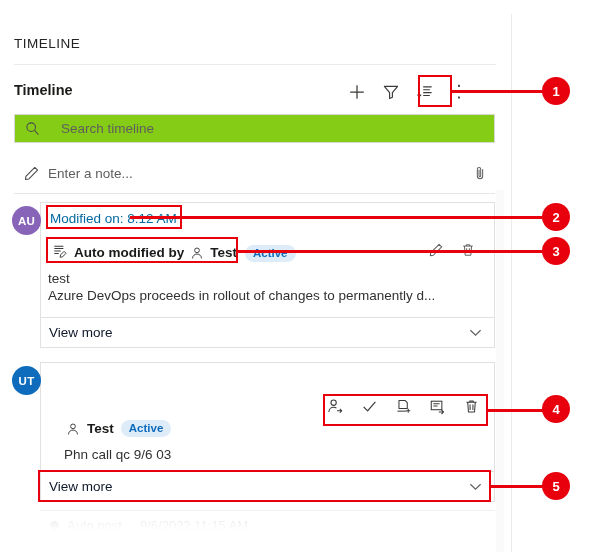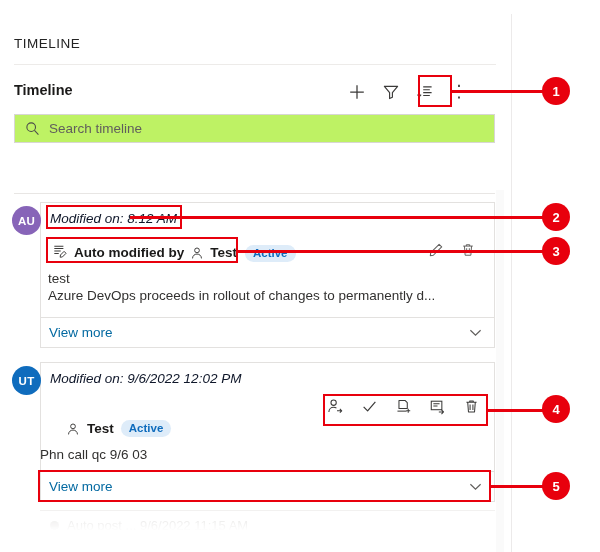--- a/index.html
+++ b/index.html
@@ -32,21 +32,21 @@
   .tb-btn {
     width:34px; height:28px; display:flex; align-items:center; justify-content:center;
     color:#3b3a39; background:transparent; border:none; cursor:pointer;
   }
   .tb-btn svg { display:block; }
   .tb-more { font-size:17px; line-height:14px; letter-spacing:0; color:#3b3a39; }
 
   
   .search {
     position:absolute; left:14px; top:114px; width:481px; height:29px;
-    border:1px solid #d8d6d4; background:#bef264; display:flex; align-items:center;
+    border:1px solid #d8d6d4; background:#84cc16; display:flex; align-items:center;gap:12px;
   }
   .search-icon { width:34px; display:flex; align-items:center; justify-content:center; color:#4a4a4a; }
   .search-input {
     border:none; outline:none; flex:1; height:100%;
     font-family:"Liberation Sans", sans-serif; font-size:13.5px; color:#605e5c; background:transparent;
   }
   .search-input::placeholder { color:#605e5c; opacity:1; }
 
   
   .composer { position:absolute; left:14px; top:155px; width:481px; height:36px; display:flex; align-items:center; }
@@ -68,21 +68,21 @@
   .card-call { top:362px; height:140px; }
 
   .avatar {
     position:absolute; width:29px; height:29px; border-radius:50%;
     color:#fff; font-size:11.5px; font-weight:600;
     display:flex; align-items:center; justify-content:center; letter-spacing:.3px;
   }
   .avatar-au { left:12px; top:206px; background:#8764b8; }
   .avatar-ut { left:12px; top:366px; background:#0f6cbd; }
 
-  .modified-line { position:absolute; font-size:13.5px; color:#0f172a;font-style:italic; }
+  .modified-line { position:absolute; font-size:13.5px; color:#0369a1; }
   .mod-note { left:50px; top:211px; }
   .mod-call { left:50px; top:371px; }
 
   .rec-title {
     position:absolute; display:flex; align-items:center; gap:6px;
     font-size:13.5px; font-weight:700; color:#1b1a19; white-space:nowrap;
   }
   .rec-note { left:52px; top:243px; }
   .rec-call { left:52px; top:399px; }
 
@@ -95,28 +95,28 @@
 
   .call-sub {
     position:absolute; left:66px; top:420px;
     display:flex; align-items:center; gap:7px;
     font-size:13.5px; font-weight:700; color:#1b1a19;
   }
 
   .body-text { position:absolute; font-size:13.5px; color:#323130; }
   .note-line1 { left:48px; top:271px; }
   .note-line2 { left:48px; top:288px;text-align:center; }
-  .call-line1 { left:40px; top:447px; }
+  .call-line1 { left:64px; top:447px; }
 
   .viewmore {
     position:absolute; left:41px; width:453px; height:30px;
     border-top:1px solid #e3e1df; display:flex; align-items:center;
     padding:0 10px 0 8px; cursor:pointer;
   }
-  .viewmore-label { font-size:13.5px; color:#0369a1; }
+  .viewmore-label { font-size:13.5px; color:#0f172a; }
   .viewmore-chev { margin-left:auto; color:#605e5c; display:flex; }
   .vm-note { top:317px; }
   .vm-call { top:471px; }
 
   
   .actions { position:absolute; display:flex; align-items:center; gap:12px; color:#3b3a39; }
   .actions-note { left:428px; top:242px; gap:16px; }
   .actions-call { left:327px; top:398px; gap:17px; }
   .act-btn { background:none; border:none; padding:0; cursor:pointer; color:#3b3a39; display:flex; }
 
@@ -197,20 +197,33 @@
     <div class="search">
       <span class="search-icon">
         <svg width="15" height="15" viewBox="0 0 16 16" aria-hidden="true">
           <circle cx="6.6" cy="6.6" r="4.6" stroke="#4a4a4a" stroke-width="1.15" fill="none"></circle>
           <path d="M10.1 10.1l4.2 4.4" stroke="#4a4a4a" stroke-width="1.15" fill="none"></path>
         </svg>
       </span>
       <input class="search-input" type="text" placeholder="Search timeline" style="">
     </div>
 
+    <div class="composer">
+      <span class="composer-pencil">
+        <svg width="17" height="17" viewBox="0 0 18 18" aria-hidden="true">
+          <path d="M12.5 2.6l2.9 2.9L6 14.9 2.6 15.4l.5-3.4z" stroke="#4a4a4a" stroke-width="1.15" fill="none" stroke-linejoin="round"></path>
+        </svg>
+      </span>
+      <input class="composer-input" type="text" placeholder="Enter a note..." style="">
+      <span class="composer-clip">
+        <svg width="16" height="16" viewBox="0 0 18 18" aria-hidden="true">
+          <path d="M12 5.1v7.3a3 3 0 0 1-6 0V4.6a1.9 1.9 0 0 1 3.8 0v7.6a.95.95 0 0 1-1.9 0V5.6" stroke="#605e5c" stroke-width="1.15" fill="none" stroke-linecap="round"></path>
+        </svg>
+      </span>
+    </div>
     <div class="composer-rule"></div>
 
     <div class="panel-scrollgutter"></div>
 
     <div class="card card-note"></div>
 
     <div class="avatar avatar-au">AU</div>
 
     <div class="modified-line mod-note">
       <span>Modified on:</span>
@@ -258,24 +271,20 @@
         <svg width="17" height="17" viewBox="0 0 18 18" aria-hidden="true">
           <path d="M3.6 6.6L9 11.8l5.4-5.2" stroke="#605e5c" stroke-width="1.25" fill="none"></path>
         </svg>
       </span>
     </div>
 
     <div class="card card-call"></div>
 
     <div class="avatar avatar-ut">UT</div>
 
-    <div class="modified-line mod-call">
-      <span>Modified on:</span>
-      <span>9/6/2022 12:02 PM</span>
-    </div>
 
 
     <div class="call-sub">
       <span class="person-icon">
         <svg width="14" height="14" viewBox="0 0 16 16" aria-hidden="true">
           <circle cx="8" cy="5" r="2.7" stroke="#3b3a39" stroke-width="1.1" fill="none"></circle>
           <path d="M2.9 14.2c0-3 2.3-5 5.1-5s5.1 2 5.1 5" stroke="#3b3a39" stroke-width="1.1" fill="none"></path>
         </svg>
       </span>
       <span>Test</span>

